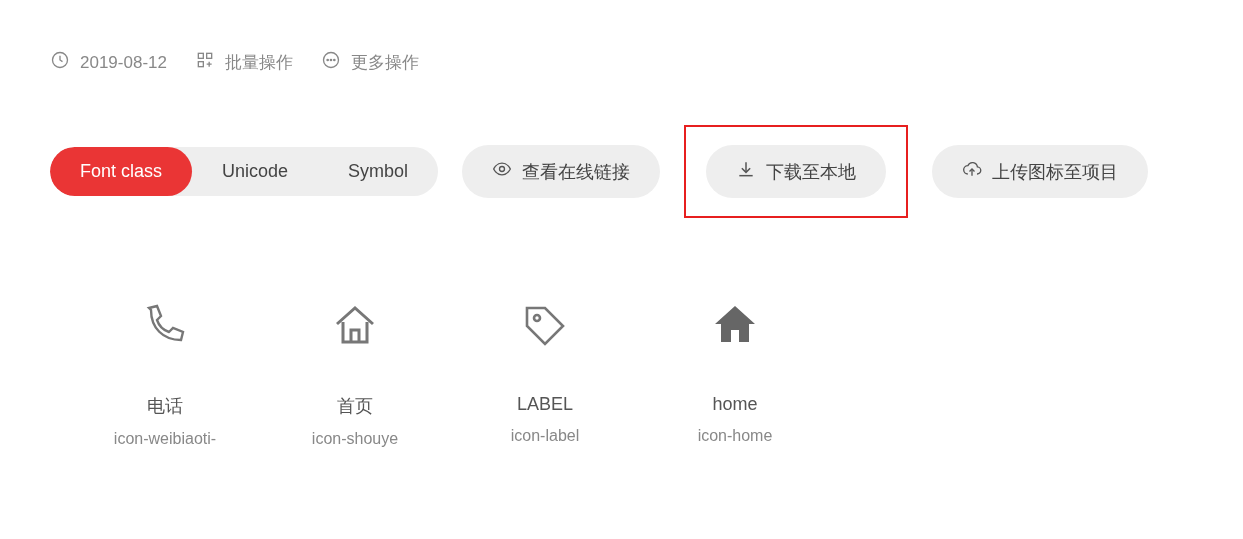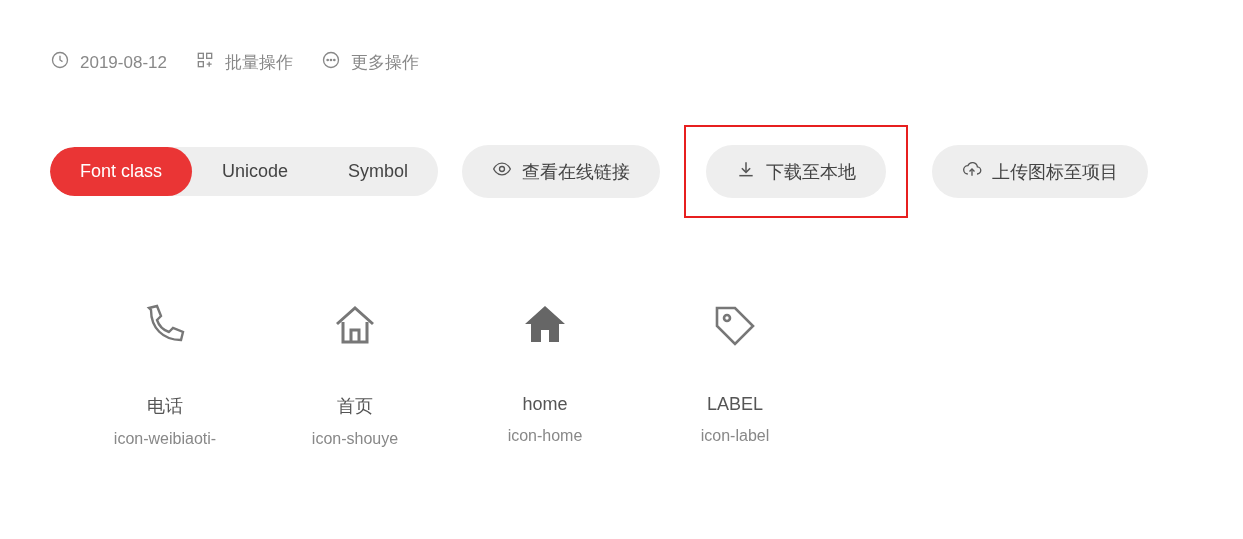--- a/index.html
+++ b/index.html
@@ -246,32 +246,32 @@
           <path d="M10 20v-6h4v6"></path>
         </svg>
     </div>
     <div class="icon-title">首页</div>
     <div class="icon-code">icon-shouye</div>
   </div>
 
 
   <div class="icon-card">
     <div class="glyph">
-      <svg viewBox="0 0 24 24" fill="#666">
-          <path d="M12 2l10 9h-3v9h-5v-6h-4v6H5v-9H2l10-9z"></path>
-        </svg>
-    </div>
-    <div class="icon-title">home</div>
-    <div class="icon-code">icon-home</div>
-  </div>
-
-  <div class="icon-card">
-    <div class="glyph">
       <svg viewBox="0 0 24 24" fill="none" stroke="#777" stroke-width="1.3">
           <path d="M3 12V3h9l9 9-9 9-9-9z"></path>
           <circle cx="8" cy="8" r="1.5"></circle>
         </svg>
     </div>
     <div class="icon-title">LABEL</div>
     <div class="icon-code">icon-label</div>
   </div>
 
+  <div class="icon-card">
+    <div class="glyph">
+      <svg viewBox="0 0 24 24" fill="#666">
+          <path d="M12 2l10 9h-3v9h-5v-6h-4v6H5v-9H2l10-9z"></path>
+        </svg>
+    </div>
+    <div class="icon-title">home</div>
+    <div class="icon-code">icon-home</div>
+  </div>
+
 </div>
 
 </body></html>

